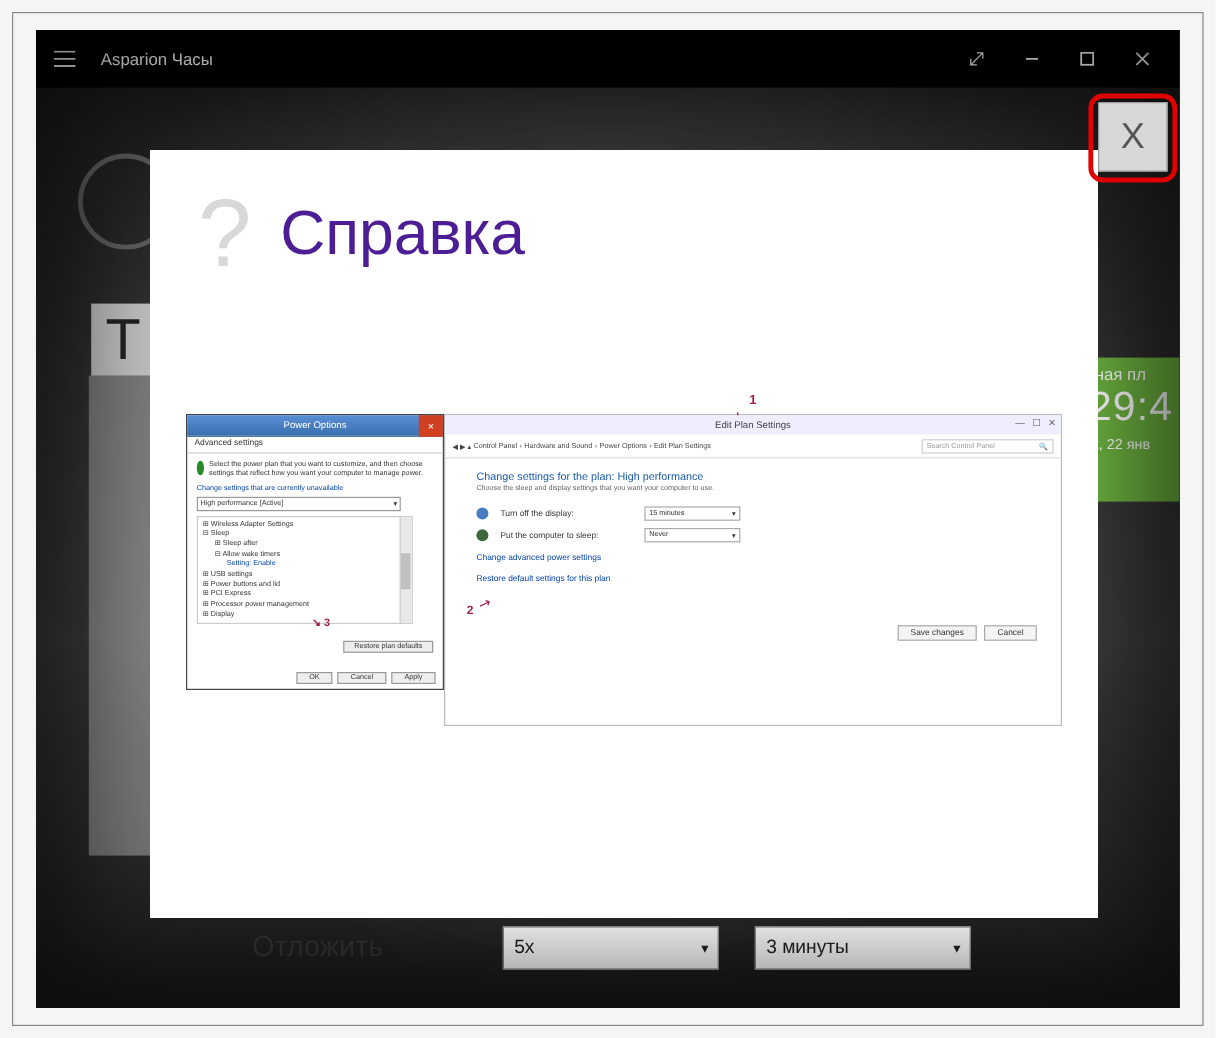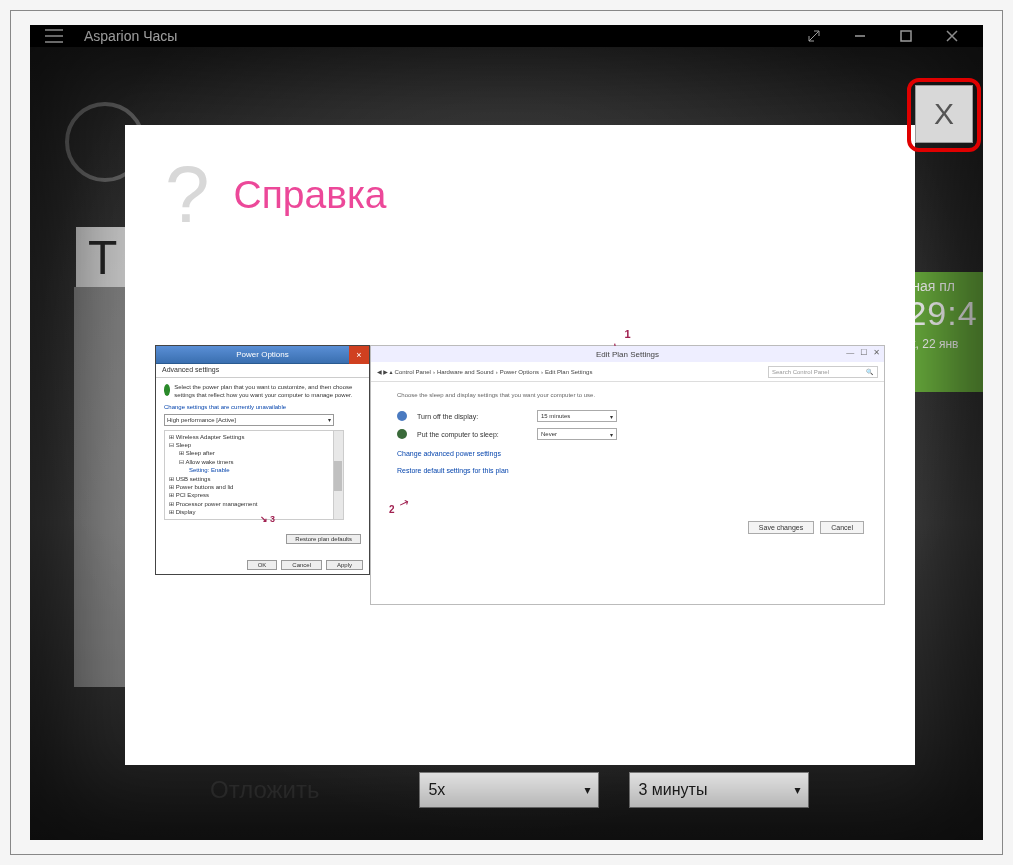--- a/index.html
+++ b/index.html
@@ -13,21 +13,21 @@
   .outer-border {
     position: absolute; left: 10px; top: 10px; right: 10px; bottom: 10px;
     border: 1px solid #888;
   }
   .app-window {
     position: absolute; left: 30px; top: 25px; right: 30px; bottom: 25px;
     background: #000;
     display: flex; flex-direction: column;
   }
   .titlebar {
-    height: 22px; background: #000; color: #fff;
+    height: 48px; background: #000; color: #fff;
     display: flex; align-items: center; padding: 0 8px;
     font-size: 14px;
   }
   .hamburger {
     width: 32px; height: 32px; display:flex; align-items:center; justify-content:center;
     cursor:pointer;
   }
   .hamburger svg { stroke:#fff; }
   .app-title { margin-left: 14px; font-weight: 300; }
   .title-spacer { flex:1; }
@@ -87,21 +87,21 @@
     position:absolute; left:125px; top:125px; width:790px; height:640px;
     background:#fff;
   }
   .help-header {
     display:flex; align-items:center; gap:24px;
     padding:30px 40px 10px 40px;
   }
   .qmark {
     font-size:80px; color:#d8d8d8; font-weight:400; line-height:1;
   }
-  .help-title { font-size:39px; color:#ec4899; font-weight:300;text-align:right; }
+  .help-title { font-size:52px; color:#4c1d95; font-weight:300;text-align:right; }
   .help-content {
     position:absolute; left:30px; top:220px; right:30px; height:270px;
     display:flex; gap:0;
   }
   
   .shot1 {
     width:215px; height:230px; border:1px solid #444;
     background:#fff; font-size:7px; color:#333; position:relative;
   }
   .shot1-title {
@@ -302,20 +302,21 @@
           <span>›</span>
         <span>Power Options</span>
           <span>›</span>
         <span>Edit Plan Settings</span>
         <div class="srch">
           <span>Search Control Panel</span>
             <span>🔍</span>
         </div>
       </div>
       <div class="content2">
+        <div class="h">Change settings for the plan: High performance</div>
         <div class="sub">Choose the sleep and display settings that you want your computer to use.</div>
         <div class="row">
           <div class="ic"></div>
           <div class="lab">Turn off the display:</div>
           <div class="sel2">
               <span>15 minutes</span>
               <span>▾</span>
             </div>
         </div>
         <div class="row">

